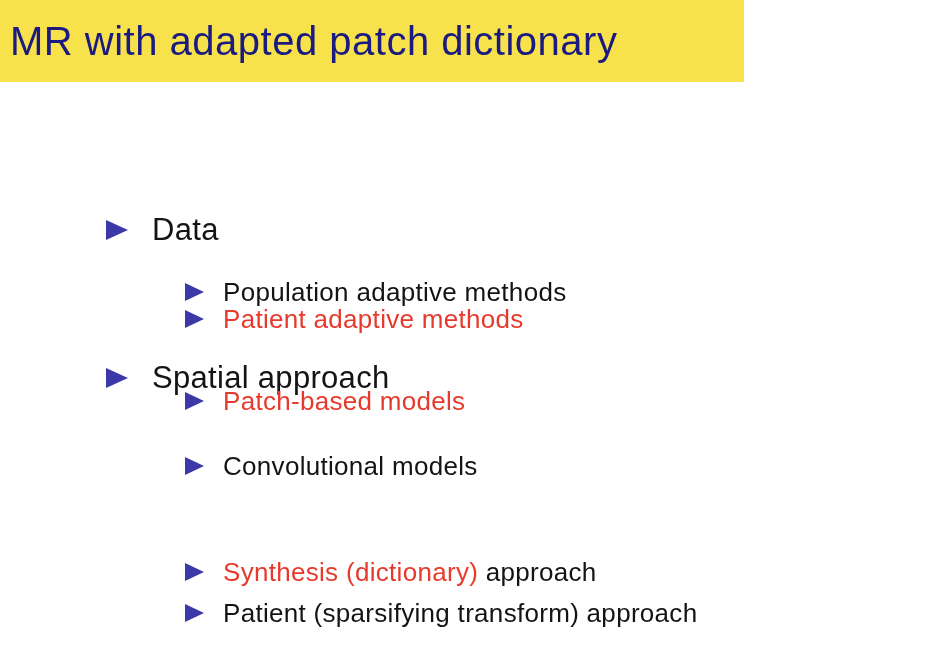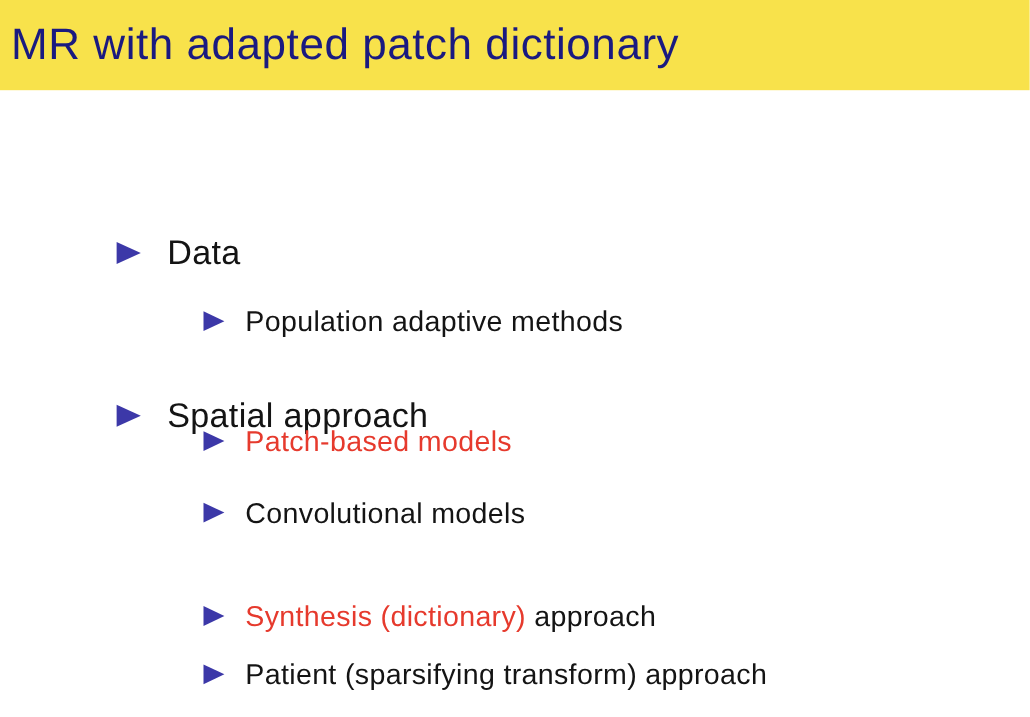--- a/index.html
+++ b/index.html
@@ -14,21 +14,21 @@
   html,body{width:936px;height:652px;}
   body{
     position:relative;
     width:936px;height:652px;
     background:var(--page-bg);
     font-family:"Liberation Sans","DejaVu Sans",sans-serif;
     overflow:hidden;
   }
   .titlebar{
     position:absolute;top:0;left:0;
-    width:936px;height:82px;
+    width:744px;height:82px;
     background:var(--bar-bg);
     display:flex;align-items:center;
   }
   .slide-title{
     padding-left:10px;
     font-size:40px;
     letter-spacing:0.5px;
     color:var(--title-color);
     white-space:nowrap;
   }
@@ -63,38 +63,42 @@
   <div class="row l1" style="top:212px">
     <span class="tri"></span>
     <span class="txt"><span class="emph"></span><span>Data</span></span>
   </div>
 
   <div class="row l2" style="top:277px">
     <span class="tri"></span>
     <span class="txt"><span class="emph"></span><span>Population adaptive methods</span></span>
   </div>
 
+  <div class="row l2" style="top:304px">
+    <span class="tri"></span>
+    <span class="txt"><span class="emph">Patient adaptive methods</span><span></span></span>
+  </div>
 
   <div class="row l1" style="top:360px">
     <span class="tri"></span>
     <span class="txt"><span class="emph"></span><span>Spatial approach</span></span>
   </div>
 
   <div class="row l2" style="top:386px">
     <span class="tri"></span>
     <span class="txt"><span class="emph">Patch-based models</span><span></span></span>
   </div>
 
   <div class="row l2" style="top:451px">
     <span class="tri"></span>
     <span class="txt"><span class="emph"></span><span>Convolutional models</span></span>
   </div>
 
 
-  <div class="row l2" style="top:545px">
+  <div class="row l2" style="top:557px">
     <span class="tri"></span>
     <span class="txt"><span class="emph">Synthesis (dictionary)</span><span> approach</span></span>
   </div>
 
   <div class="row l2" style="top:598px">
     <span class="tri"></span>
     <span class="txt"><span class="emph"></span><span>Patient (sparsifying transform) approach</span></span>
   </div>
 
 </div>

